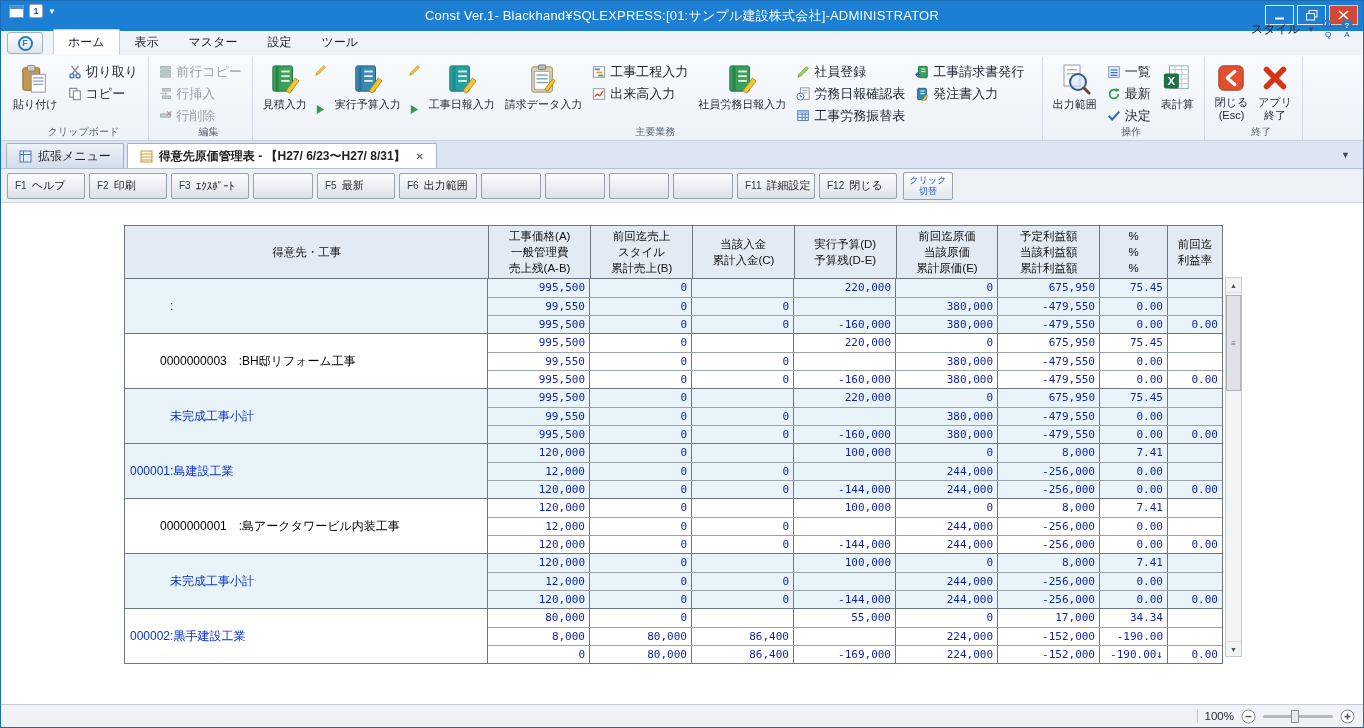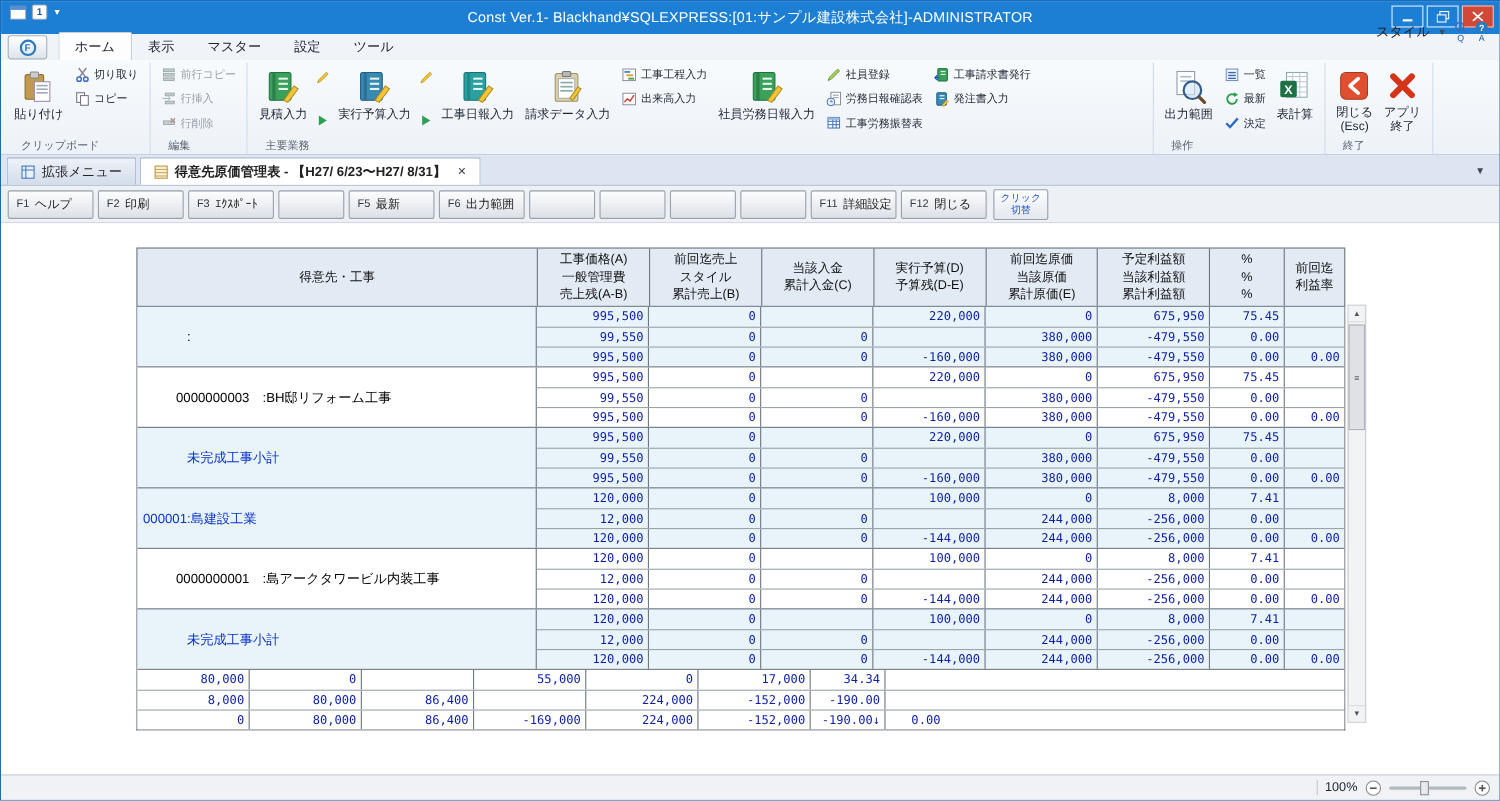--- a/index.html
+++ b/index.html
@@ -24,25 +24,25 @@
 .rtab{padding:4px 14px 3px;color:#223;font-size:12px;border:1px solid transparent}
 .rtab.active{background:#fdfdfe;border-color:#c3cedb;border-bottom-color:#fdfdfe;border-radius:2px 2px 0 0}
 .tabbar-right{margin-left:auto;display:flex;align-items:center;gap:7px;padding-right:10px;margin-bottom:16px}
 .style-caret{font-size:8px;color:#445}
 .hintstack{display:flex;flex-direction:column;align-items:center;line-height:1}
 .hintletter{font-size:8px;color:#2258a8}
 
 
 .ribbon{position:absolute;top:54px;left:0;right:0;height:86px;background:linear-gradient(#f8fbfd,#edf2f8);border-bottom:1px solid #c6d0dc;display:flex;align-items:stretch;padding:2px 0 0 2px}
 .rgroup{position:relative;border-right:1px solid #d3dce6;padding:2px 5px 15px 5px;display:flex;align-items:flex-start}
-.rgroup-label{position:absolute;bottom:1px;left:16px;right:0;font-size:10px;color:#5a6472}
+.rgroup-label{position:absolute;bottom:1px;left:16px;right:0;text-align:center;font-size:10px;color:#5a6472}
 .rbtn-lg{display:flex;flex-direction:column;align-items:center;gap:3px;padding:4px 5px 0;height:66px;border-radius:3px;font-size:11px;color:#1c2430;text-align:center;white-space:nowrap}
 .rbtn-lg span{line-height:1.15}
 .rcol{display:flex;flex-direction:column;justify-content:flex-start;gap:1px;padding-top:2px}
-.rbtn-sm{display:flex;gap:4px;height:21px;padding:0 5px;font-size:10px;color:#1c2430;border-radius:2px;white-space:nowrap}
+.rbtn-sm{display:flex;align-items:center;gap:4px;height:21px;padding:0 5px;font-size:13px;color:#1c2430;border-radius:2px;white-space:nowrap}
 .rbtn-sm.dis{color:#9aa0a8}
 .subcol{display:flex;flex-direction:column;justify-content:space-between;height:58px;padding:5px 0 2px;align-items:center;width:18px}
 
 
 .doctabs{position:absolute;top:140px;left:0;right:0;height:28px;background:#dce5f1;border-bottom:1px solid #b4c0d0;display:flex;align-items:flex-end;padding:0 5px}
 .dtab{height:25px;display:flex;align-items:center;gap:6px;padding:0 12px;font-size:12px;border:1px solid #a4b0c2;border-bottom:none;background:linear-gradient(#eef2f8,#d3dcea);margin-right:3px;border-radius:2px 2px 0 0;white-space:nowrap}
 .dtab.active{background:#ffffff;font-weight:bold}
 .dtab-close{font-size:10px;color:#445;padding-left:4px}
 .dtab-overflow{margin-left:auto;align-self:center;color:#445;font-size:9px;padding-right:8px}
 
@@ -734,20 +734,21 @@
                 <div class="tcell" style="width: 102px;">0</div>
                 <div class="tcell" style="width: 102px;">-144,000</div>
                 <div class="tcell" style="width: 102px;">244,000</div>
                 <div class="tcell" style="width: 102px;">-256,000</div>
                 <div class="tcell" style="width: 68px;">0.00</div>
                 <div class="tcell" style="width: 54px;">0.00</div>
               </div>
             </div>
           </div>
           <div class="tgroup">
+            <div class="tname" style="padding-left: 5px; color: rgb(10, 50, 200);">000002:黒手建設工業</div>
             <div class="trows">
               <div class="trow">
                 <div class="tcell" style="width: 102px;">80,000</div>
                 <div class="tcell" style="width: 102px;">0</div>
                 <div class="tcell" style="width: 102px;"></div>
                 <div class="tcell" style="width: 102px;">55,000</div>
                 <div class="tcell" style="width: 102px;">0</div>
                 <div class="tcell" style="width: 102px;">17,000</div>
                 <div class="tcell" style="width: 68px;">34.34</div>
                 <div class="tcell" style="width: 54px;"></div>

